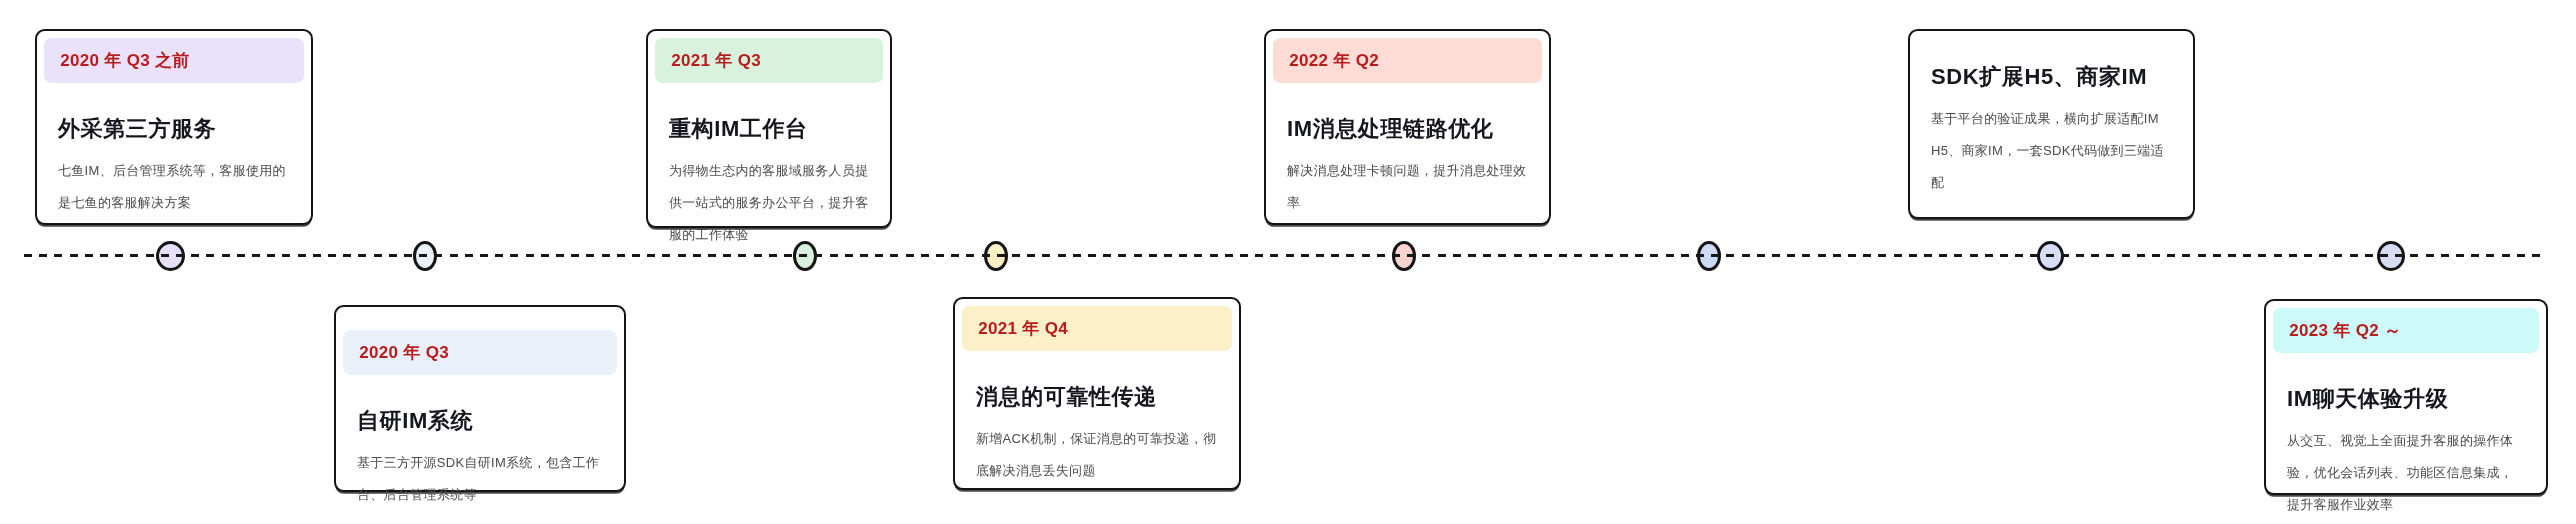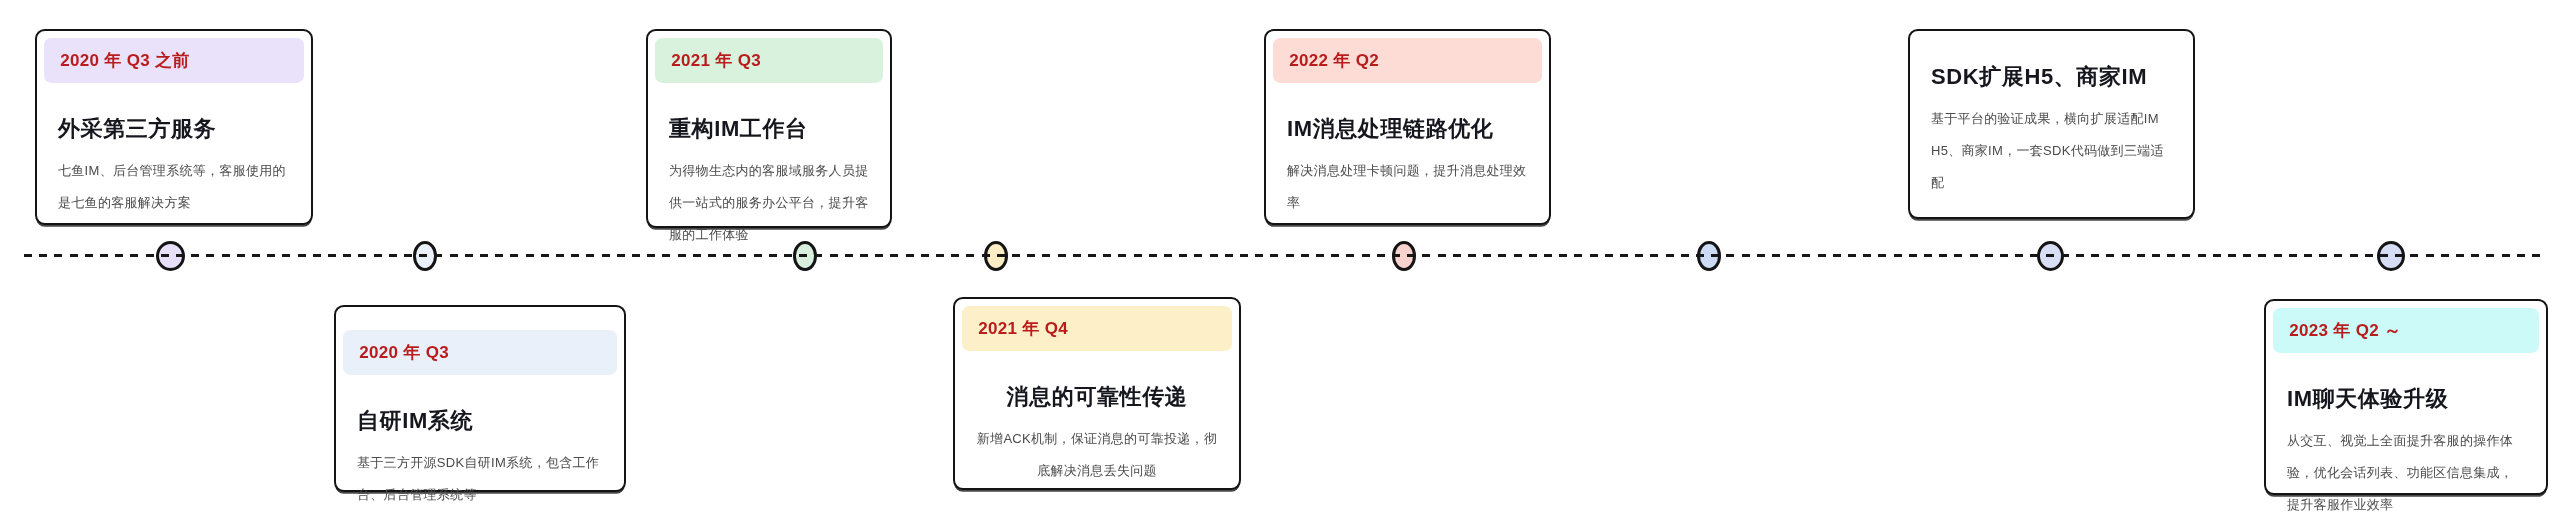--- a/index.html
+++ b/index.html
@@ -54,21 +54,21 @@
     border: 2.4px solid #141414;
     border-radius: 9.8px;
     box-shadow: 0 3px 0 -1.2px rgba(25, 25, 25, 0.8);
     z-index: 3;
   }
   .card-t1 { left: 35px;   top: 29px;  width: 278px; height: 196px; }
   .card-t2 { left: 646px; top: 29px;  width: 246px; height: 199px; }
   .card-t3 { left: 1264px; top: 29px;  width: 287px; height: 196px; }
   .card-t4 { left: 1908px; top: 29px;  width: 287px; height: 190px; }
   .card-b1 { left: 334px;  top: 305px; width: 292px; height: 187px; }
-  .card-b2 { left: 953px; top: 297px; width: 288px; height: 193px; text-align: center; }
+  .card-b2 { left: 953px; top: 297px; width: 288px; height: 193px; }
   .card-b3 { left: 1581px; top: 303px; width: 286px; height: 197px; }
   .card-b4 { left: 2264px; top: 299px; width: 284px; height: 196px; }
   .card-header {
     margin: 7.3px 7.3px 0 7.3px;
     height: 45px;
     border-radius: 7.3px;
     display: flex;
     align-items: center;
     padding: 0 16px;
   }

